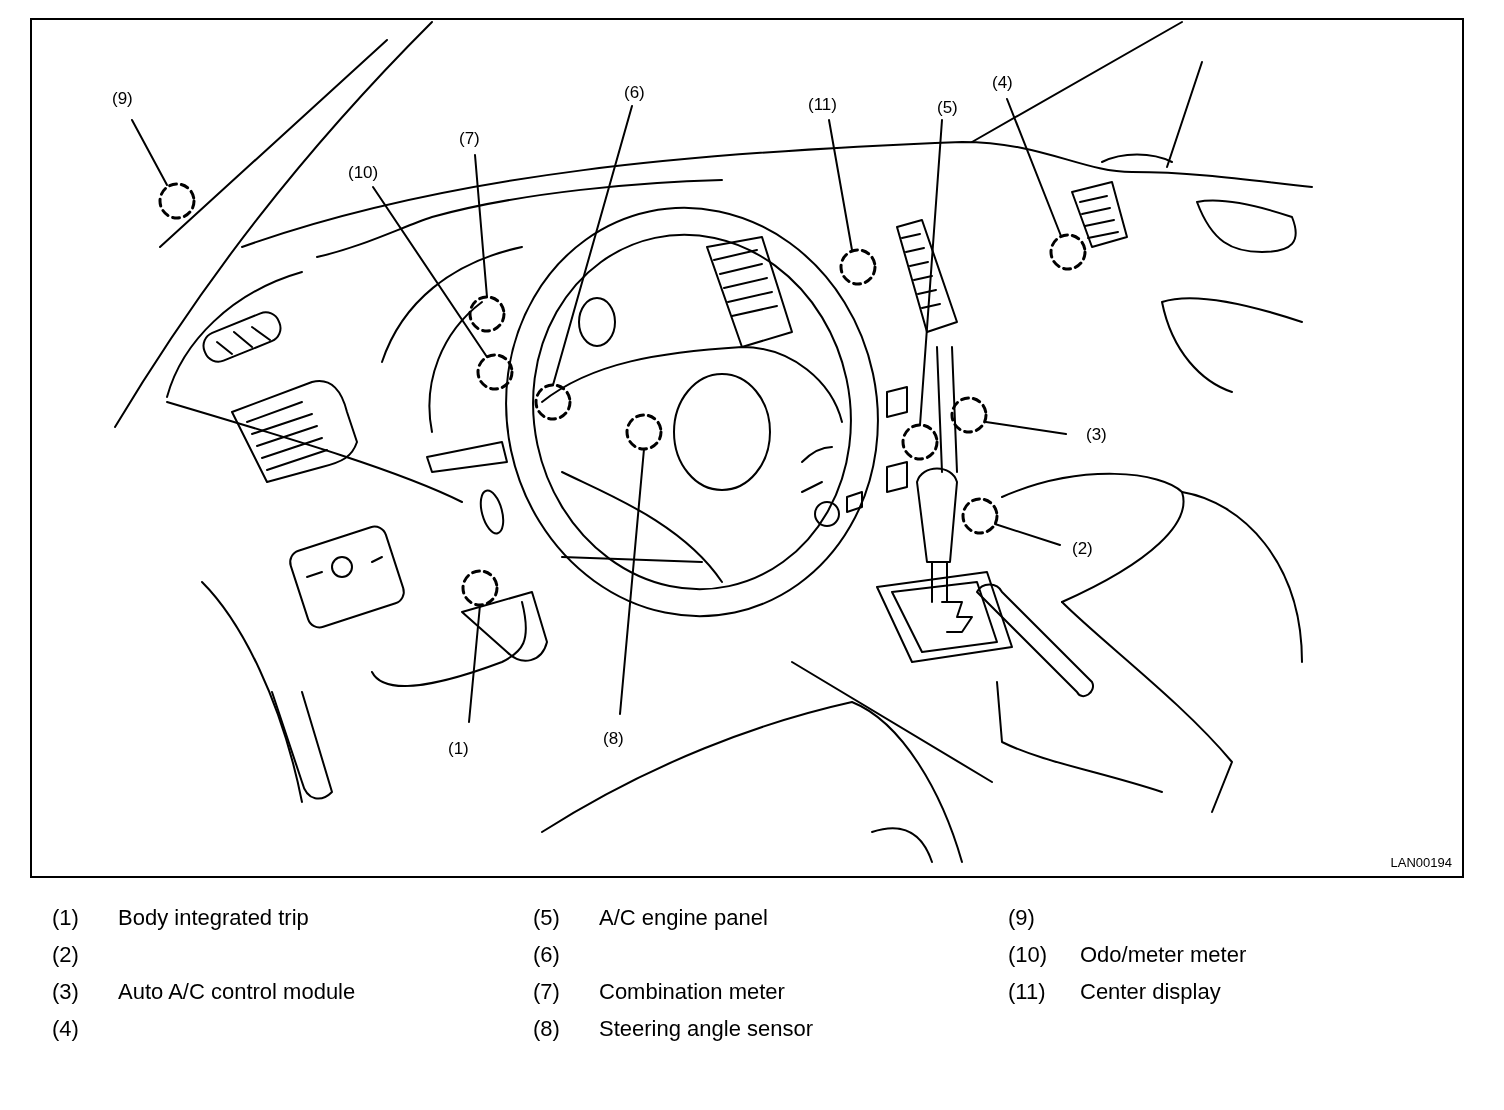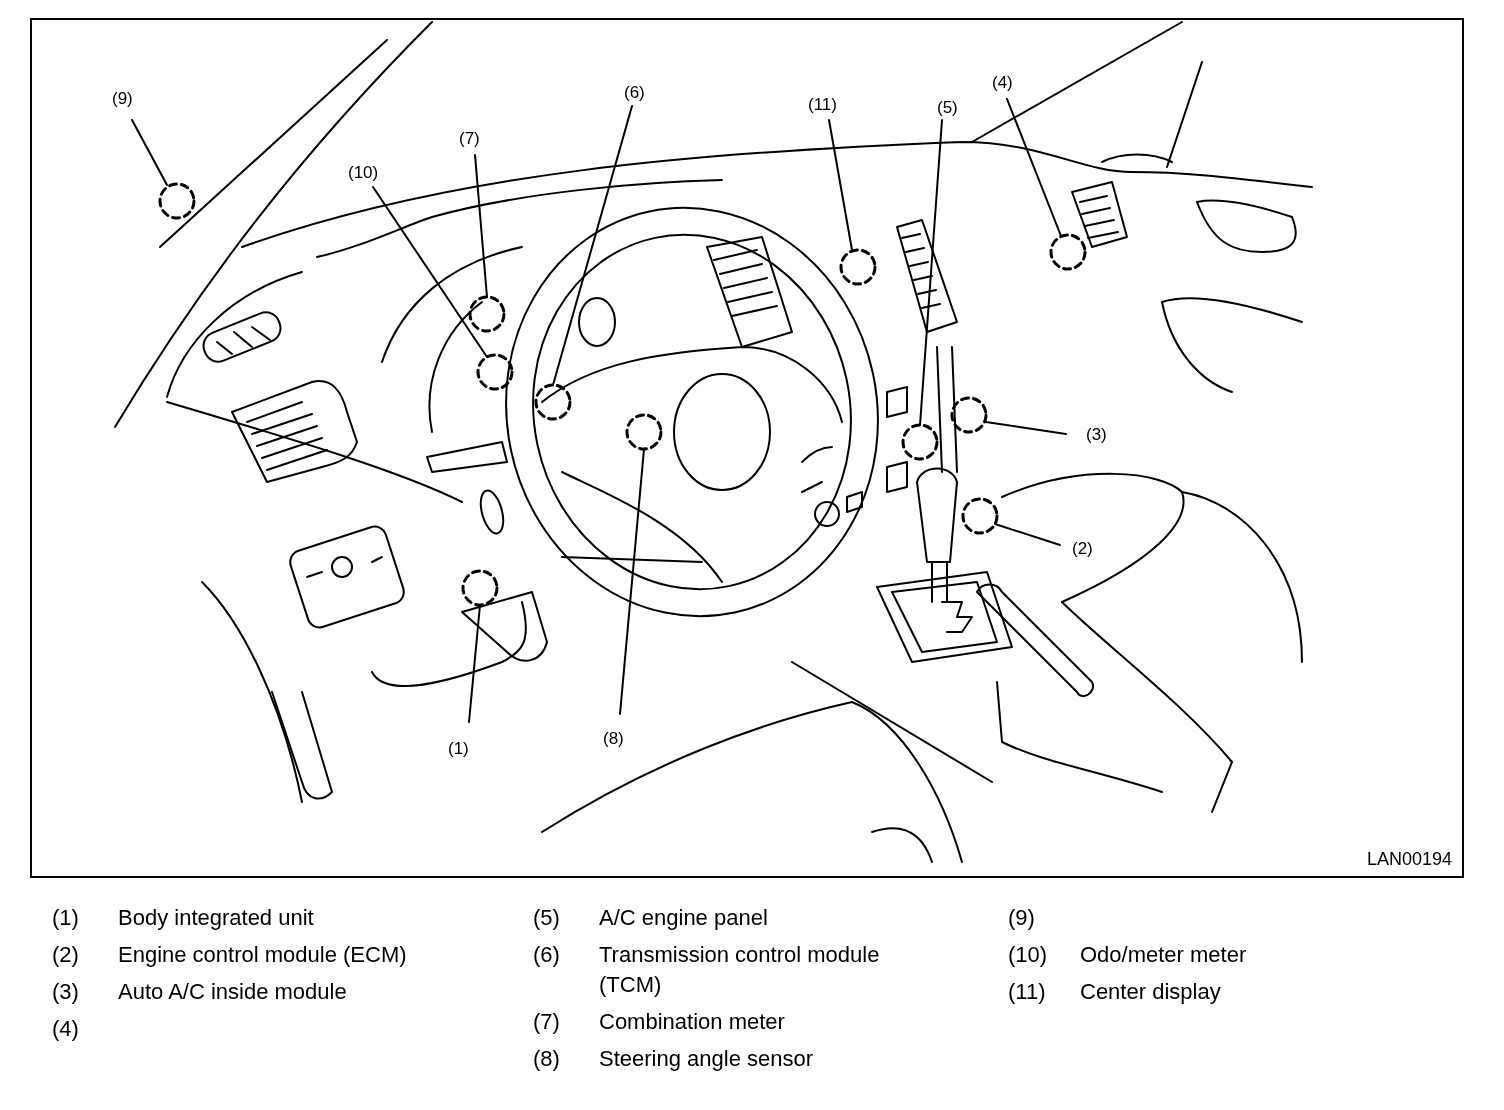--- a/index.html
+++ b/index.html
@@ -2,21 +2,21 @@
 <html><head>
 <meta charset="utf-8">
 <style>
   html, body { margin: 0; padding: 0; background: #ffffff; }
   body { width: 1504px; height: 1110px; position: relative; overflow: hidden;
          font-family: "Liberation Sans", sans-serif; color: #000; }
   #figure { position: absolute; left: 30px; top: 18px; width: 1434px; height: 860px;
             border: 2px solid #000; box-sizing: border-box; background: #fff; }
   #art { position: absolute; left: 0; top: 0; }
   .callout-label { font-size: 17px; fill: #000; font-family: "Liberation Sans", sans-serif; }
-  .figure-id { position: absolute; right: 10px; bottom: 6px; font-size: 18px; }
+  .figure-id { position: absolute; right: 10px; bottom: 6px; font-size: 13px; }
   .legend { position: absolute; top: 903px; font-size: 22px; line-height: 30px; }
   .legend .item { display: flex; margin-bottom: 7px; }
   .legend .num { width: 66px; flex: none; }
   .legend .txt { white-space: pre-line; }
   #legend-col-1 { left: 52px; width: 460px; }
   #legend-col-2 { left: 533px; width: 460px; }
   #legend-col-3 { left: 1008px; width: 480px; }
   #legend-col-3 .num { width: 72px; }
 </style>
 </head>
@@ -135,44 +135,41 @@
       <text class="callout-label" x="346" y="176">(10)</text>
       <text class="callout-label" x="806" y="108">(11)</text>
     </g>
   </svg>
   <div class="figure-id">LAN00194</div>
 </div>
 
 <div class="legend" id="legend-col-1">
   <div class="item">
       <span class="num">(1)</span>
-      <span class="txt">Body integrated unit</span>
+      <span class="txt">Body integrated trip</span>
     </div>
   <div class="item">
       <span class="num">(2)</span>
-      <span class="txt">Engine control module (ECM)</span>
     </div>
   <div class="item">
       <span class="num">(3)</span>
-      <span class="txt">Auto A/C inside module</span>
+      <span class="txt">Auto A/C control module</span>
     </div>
   <div class="item">
       <span class="num">(4)</span>
     </div>
 </div>
 
 <div class="legend" id="legend-col-2">
   <div class="item">
       <span class="num">(5)</span>
       <span class="txt">A/C engine panel</span>
     </div>
   <div class="item">
       <span class="num">(6)</span>
-      <span class="txt">Transmission control module
-(TCM)</span>
     </div>
   <div class="item">
       <span class="num">(7)</span>
       <span class="txt">Combination meter</span>
     </div>
   <div class="item">
       <span class="num">(8)</span>
       <span class="txt">Steering angle sensor</span>
     </div>
 </div>

